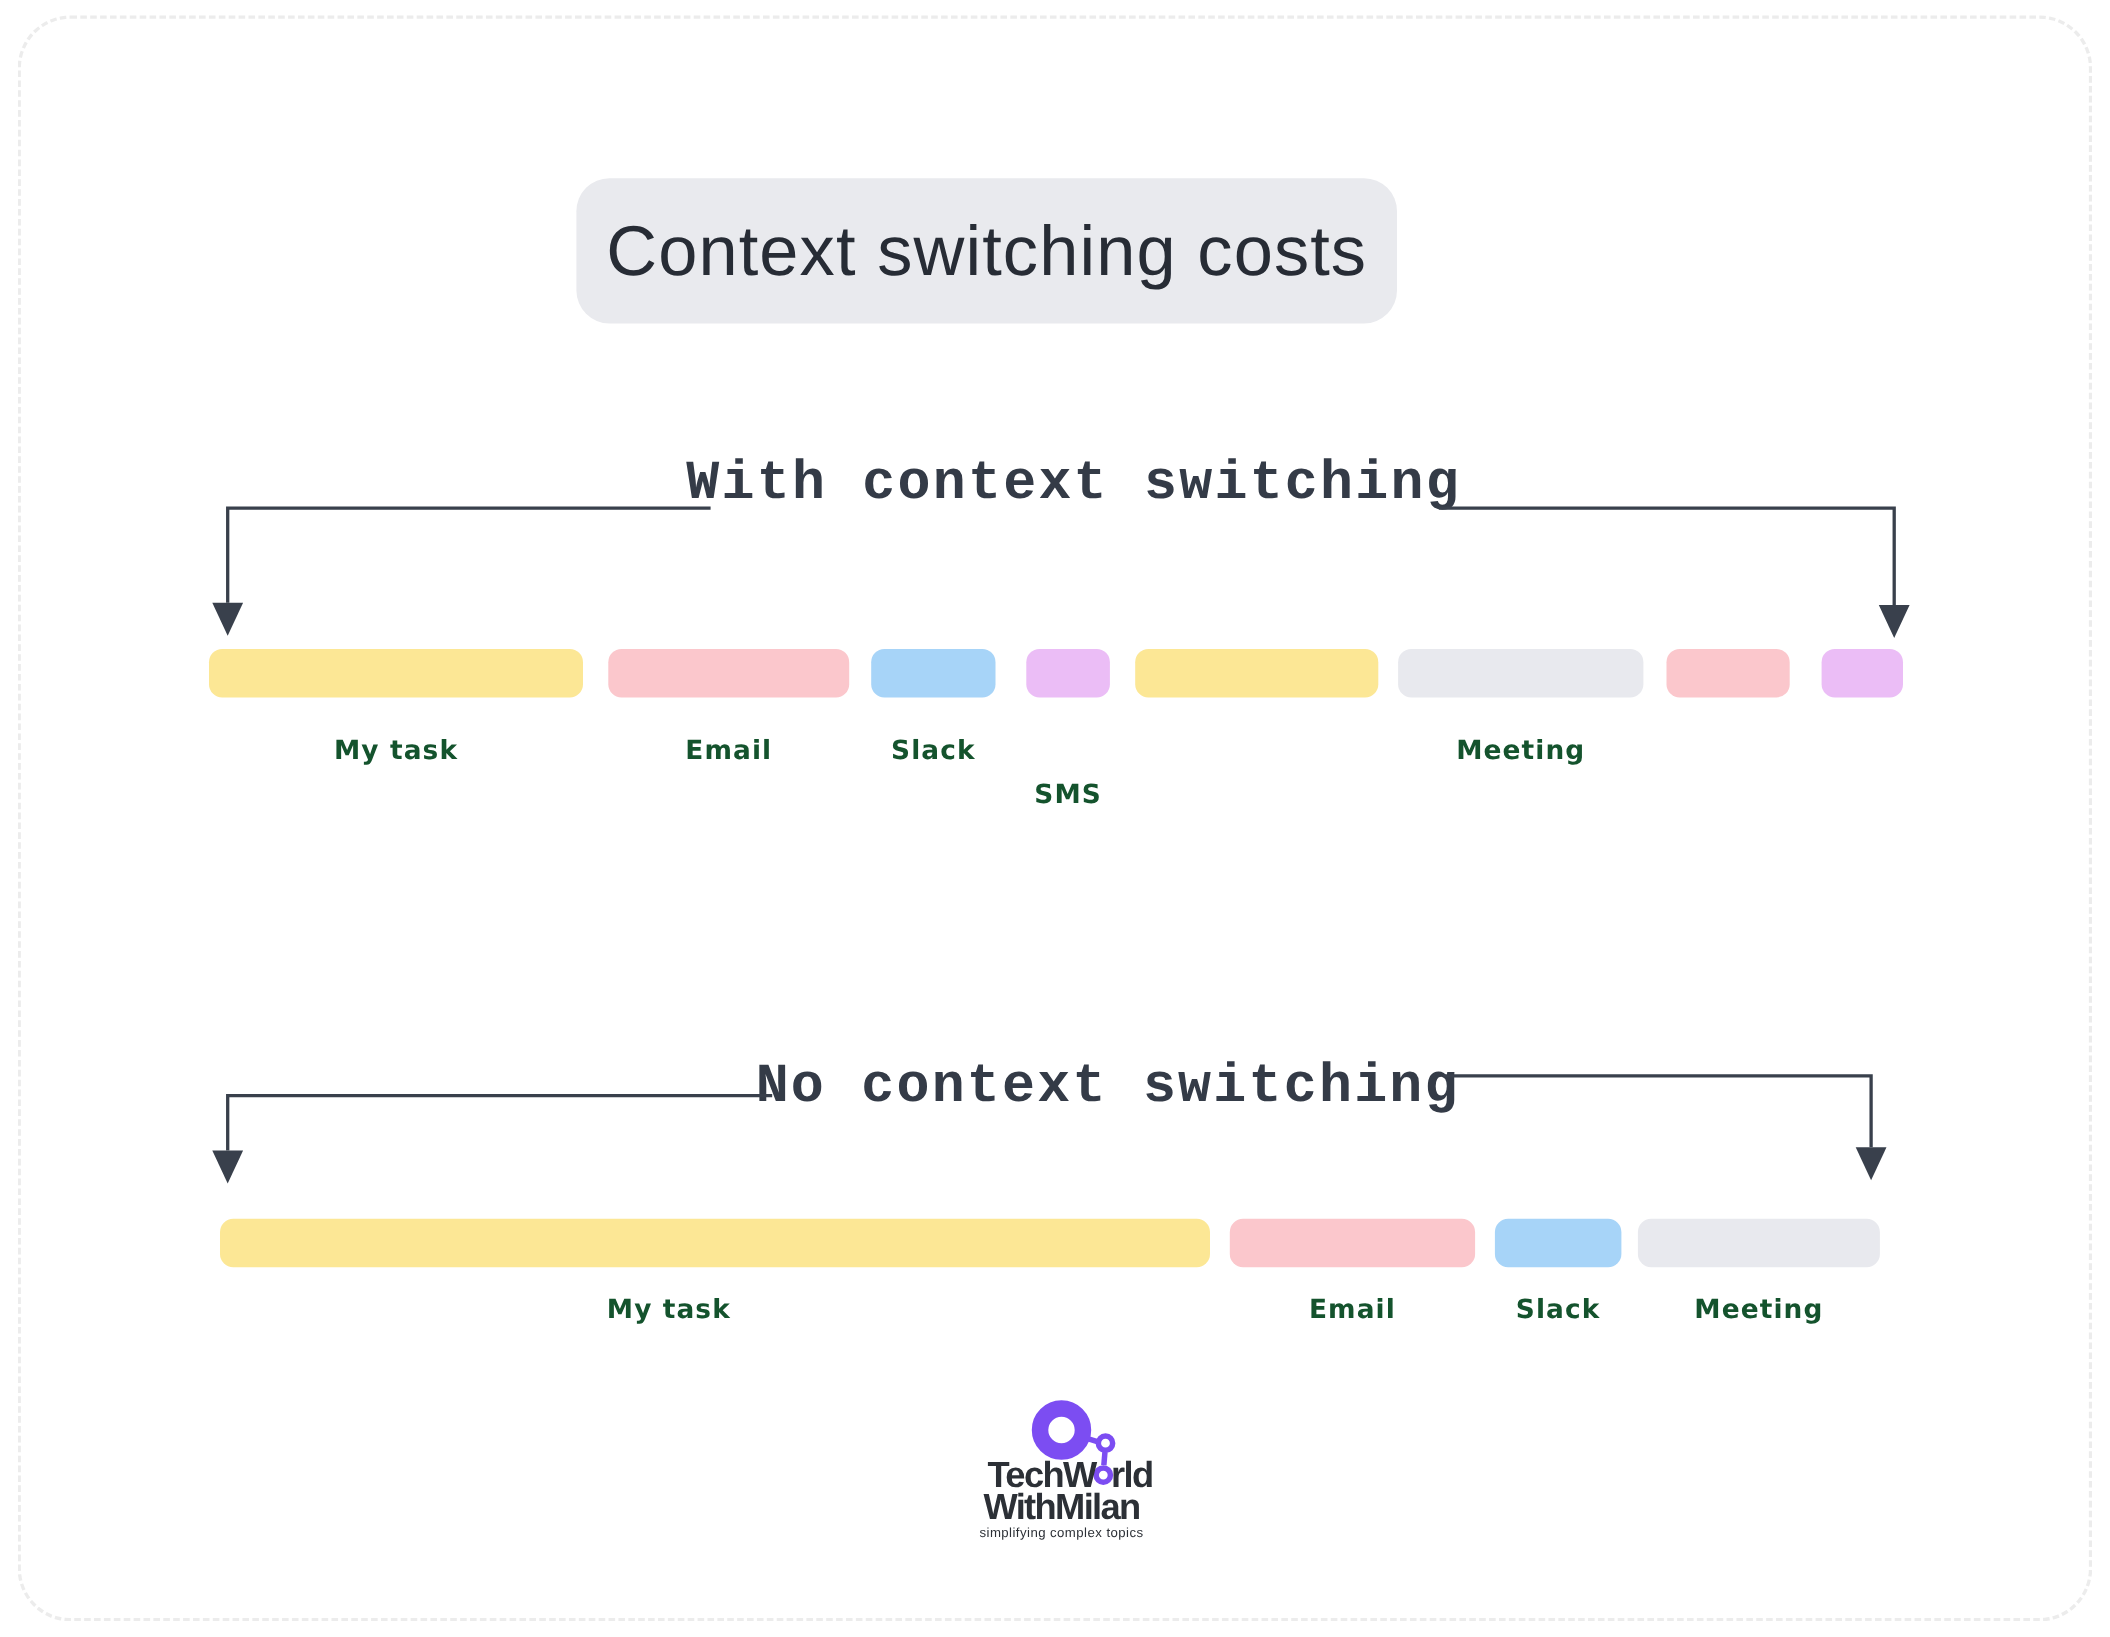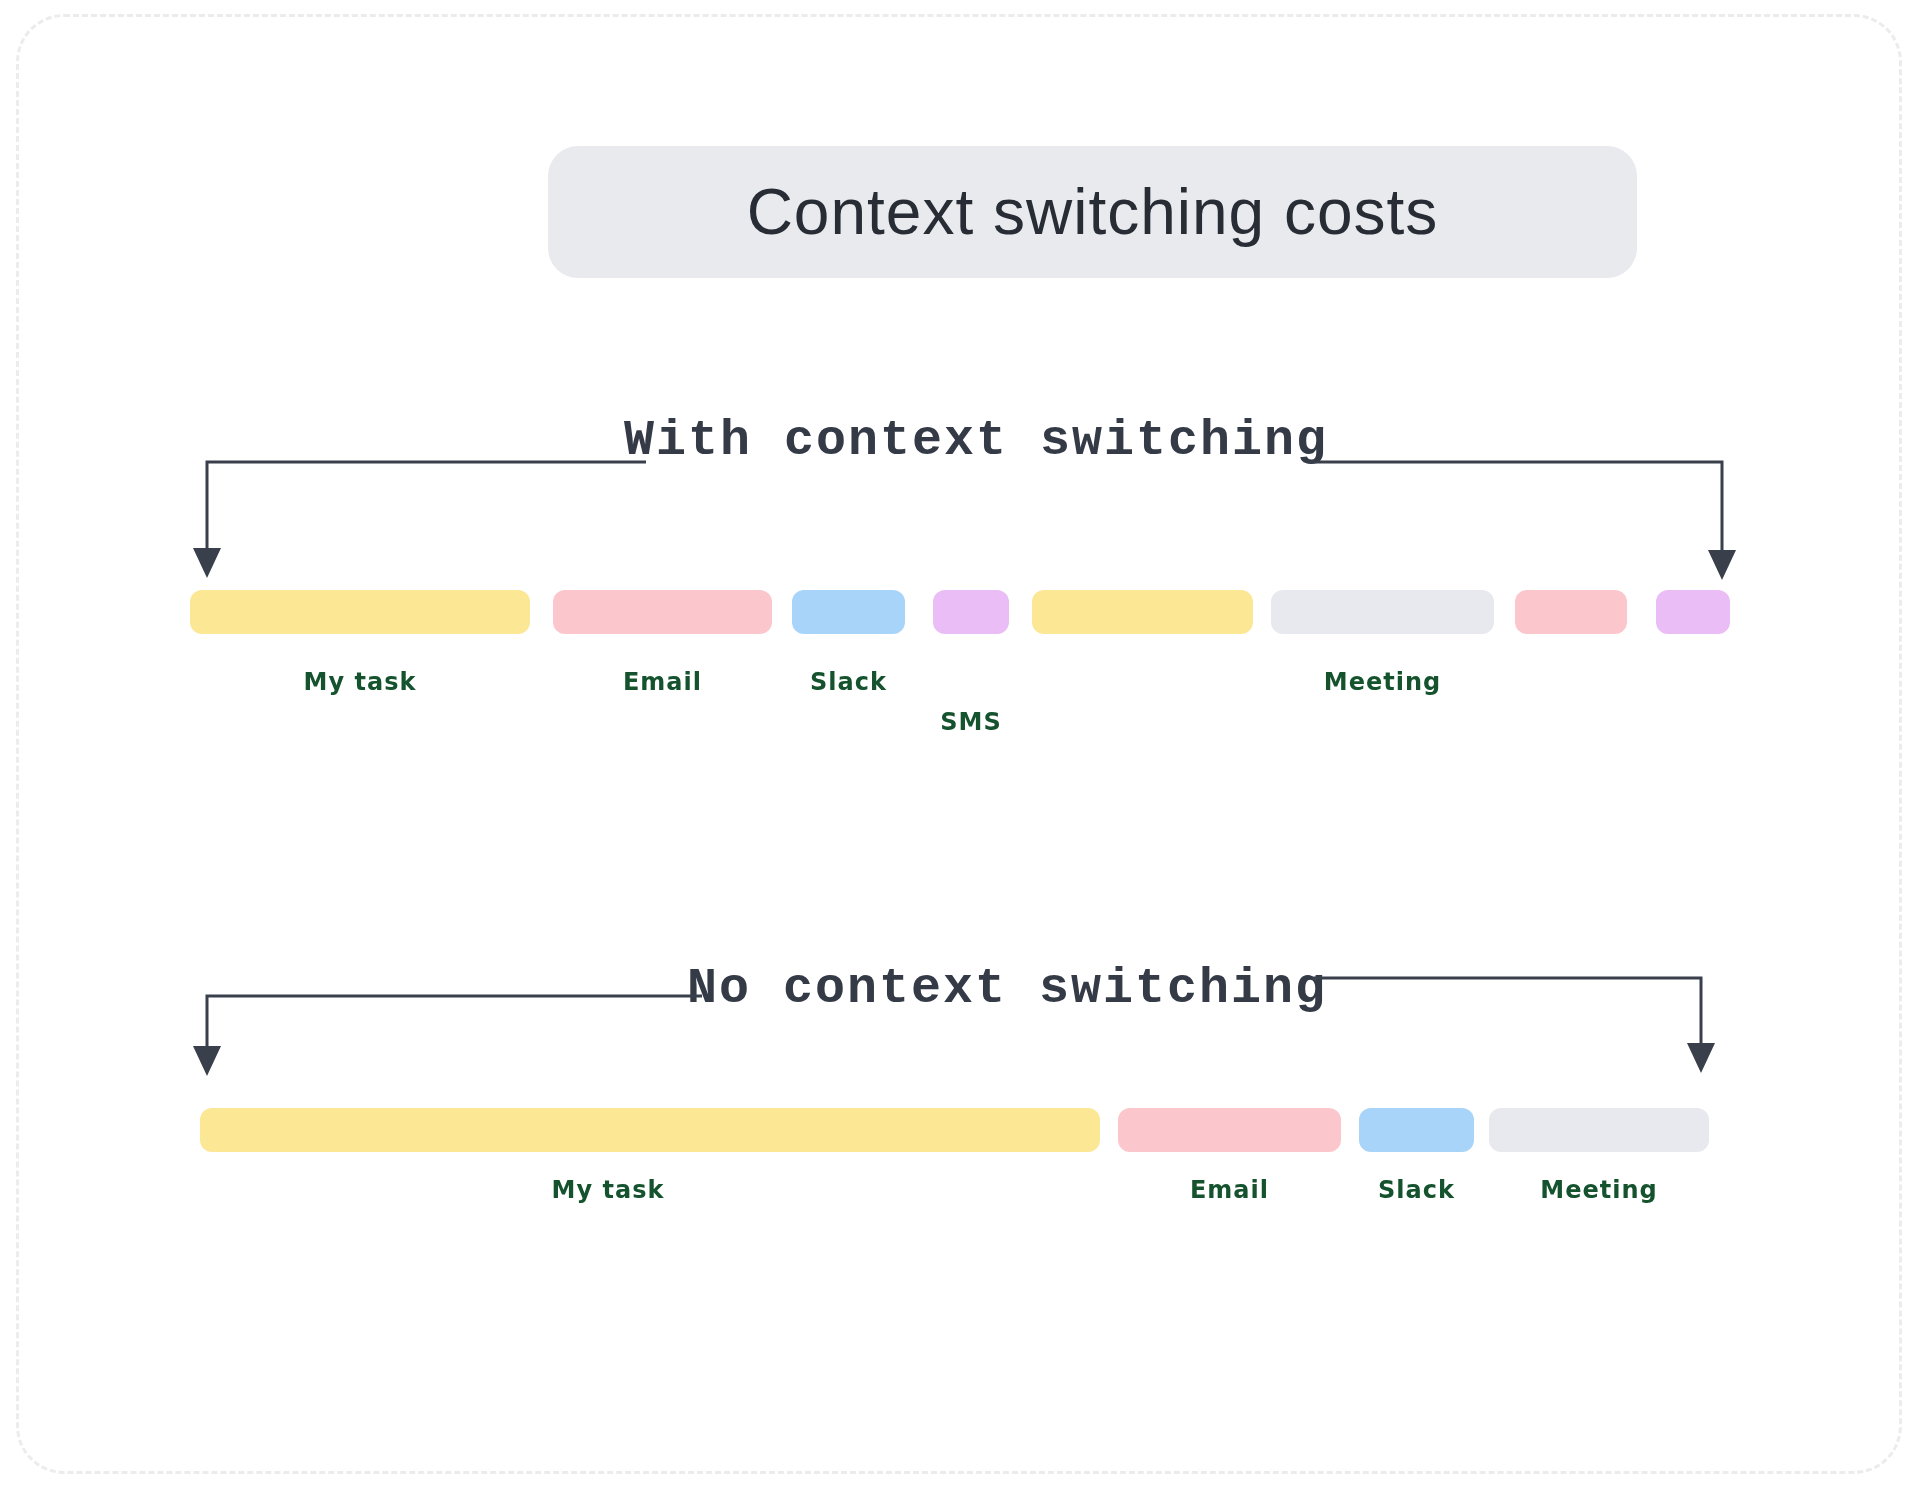--- a/index.html
+++ b/index.html
@@ -1,21 +1,21 @@
 <!DOCTYPE html>
 <html><head>
 <meta charset="utf-8">
 <style>
   html,body{margin:0;padding:0;background:#ffffff;}
   .canvas{position:relative;width:1918px;height:1488px;background:#ffffff;overflow:hidden;
           font-family:"Liberation Sans",sans-serif;}
   .dashed-border{position:absolute;left:16px;top:14px;right:16px;bottom:14px;
           border:3px dashed #ececec;border-radius:48px;pointer-events:none;}
-  .title-pill{position:absolute;left:524px;top:146px;width:1089px;height:132px;
-          background:#e9eaee;border-radius:30px;display:flex;align-items:center;justify-content:center;margin-left:24px;}
+  .title-pill{position:absolute;left:524px;top:162px;width:746px;height:132px;
+          background:#e9eaee;border-radius:30px;display:flex;align-items:center;justify-content:center;}
   .title-pill span{font-size:64px;font-weight:500;color:#272c35;letter-spacing:1px;}
   .section-title{position:absolute;transform:translateX(-50%);white-space:nowrap;
           font-family:Liberation Mono, monospace;font-weight:600;color:#343b47;
           font-size:50px;letter-spacing:2px;}
   .st-1{left:976px;top:412px;}
   .st-2{left:1007px;top:946px;margin-top:14px;}
   .arrows{position:absolute;left:0;top:0;}
   .bar{position:absolute;height:44px;border-radius:12px;}
   .bar-label{position:absolute;transform:translateX(-50%);white-space:nowrap;
           font-family:"DejaVu Sans",cursive,sans-serif;font-weight:600;color:#14532d;
@@ -68,14 +68,31 @@
       <div class="bar" style="left: 200px; top: 1108px; width: 900px; background: rgb(252, 231, 149);"></div>
       <div class="bar-label" style="left: 608px; top: 1176px;">My task</div>
       <div class="bar" style="left: 1118px; top: 1108px; width: 223px; background: rgb(251, 199, 204);"></div>
       <div class="bar-label" style="left: 1229.5px; top: 1176px;">Email</div>
       <div class="bar" style="left: 1359px; top: 1108px; width: 115px; background: rgb(167, 212, 248);"></div>
       <div class="bar-label" style="left: 1416.5px; top: 1176px;">Slack</div>
       <div class="bar" style="left: 1489px; top: 1108px; width: 220px; background: rgb(232, 233, 238);"></div>
       <div class="bar-label" style="left: 1599px; top: 1176px;">Meeting</div>
     </div>
 
+  <div class="logo">
+    <svg width="210" height="140" viewBox="0 0 210 140">
+      <g stroke="#7C4DF2" fill="none">
+        <line x1="123" y1="36" x2="139" y2="41" stroke-width="5"></line>
+        <line x1="144.5" y1="50" x2="143.5" y2="62" stroke-width="5"></line>
+        <circle cx="105" cy="30" r="19.5" stroke-width="15"></circle>
+        <circle cx="145" cy="42" r="6.5" stroke-width="5"></circle>
+        <circle cx="143" cy="71" r="6.5" stroke-width="5"></circle>
+      </g>
+      <g fill="#2C3036" font-family="Liberation Sans, sans-serif" font-weight="bold">
+        <text x="136" y="82" text-anchor="end" font-size="33" letter-spacing="-1.5">TechW</text>
+        <text x="150" y="82" text-anchor="start" font-size="33" letter-spacing="-1.5">rld</text>
+        <text x="105" y="111" text-anchor="middle" font-size="33" letter-spacing="-1.5">WithMilan</text>
+        <text x="105" y="127" text-anchor="middle" font-size="12" letter-spacing="0.4" font-weight="normal">simplifying complex topics</text>
+      </g>
+    </svg>
+  </div>
 
 </div>
 
 </body></html>

